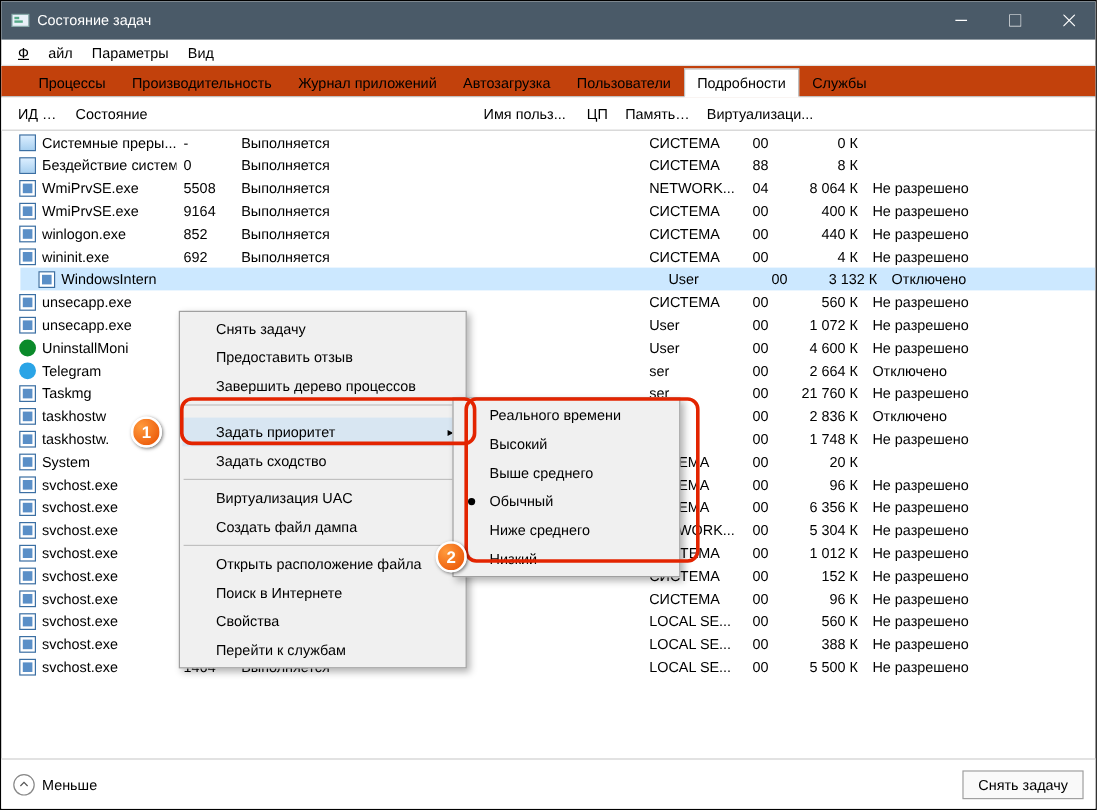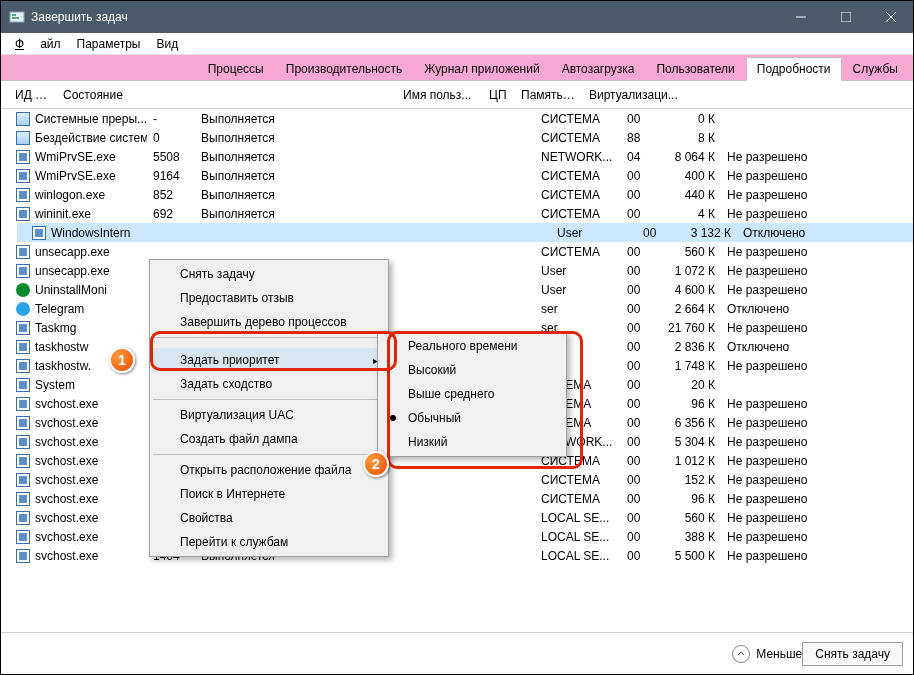--- a/index.html
+++ b/index.html
@@ -12,21 +12,21 @@
 .titlebar .controls { display: flex; height: 100%; }
 .titlebar .ctrl { width: 45px; display: flex; align-items: center; justify-content: center; color: #fff; cursor: pointer; }
 .titlebar .ctrl svg { width: 10px; height: 10px; }
 
 
 .menubar { height: 22px; display: flex; align-items: center; padding: 0 6px; border-bottom: 1px solid #e0e0e0; }
 .menubar span { padding: 2px 8px; cursor: pointer; }
 .menubar span u { text-decoration: underline; }
 
 
-.tabs { display: flex; padding: 2px 4px 0 4px; border-bottom: 1px solid #c0c0c0; background: #f9a8d4; justify-content: flex-end; }
+.tabs { display: flex; padding: 2px 4px 0 20px; border-bottom: 1px solid #c0c0c0; background: #c2410c; }
 .tab { padding: 4px 10px; border: 1px solid transparent; border-bottom: none; cursor: pointer; margin-bottom: -1px; }
 .tab.active { border-color: #c0c0c0; background: #fff; border-bottom: 1px solid #fff; }
 
 
 .table-container { height: 544px; overflow: hidden; position: relative; }
 .table-head { display: flex; border-bottom: 1px solid #d0d0d0; height: 28px; align-items: center; padding-left: 8px; background: #fff; }
 .table-head .th { padding: 4px 6px; position: relative; white-space: nowrap; overflow: hidden; text-overflow: ellipsis; cursor: pointer; }
 .table-head .th .arrow { font-size: 8px; margin-left: 2px; }
 .table-body { overflow-y: scroll; height: 516px; }
 .row { display: flex; align-items: center; height: 19px; padding-left: 8px; }
@@ -41,21 +41,21 @@
 .c-mem  { width: 68px; text-align: right; }
 .c-virt { width: 110px; }
 .th.c-name { width: 158px; }
 
 
 .table-body::-webkit-scrollbar { width: 17px; }
 .table-body::-webkit-scrollbar-track { background: #f0f0f0; }
 .table-body::-webkit-scrollbar-thumb { background: #c0c0c0; }
 
 
-.footer { position: absolute; bottom: 0; left: 0; right: 0; height: 42px; border-top: 1px solid #d0d0d0; display: flex; align-items: center; padding: 0 10px; background: #fff; justify-content: flex-end; }
+.footer { position: absolute; bottom: 0; left: 0; right: 0; height: 42px; border-top: 1px solid #d0d0d0; display: flex; align-items: center; padding: 0 10px; background: #fff; justify-content: space-between; }
 .footer .less { display: flex; align-items: center; gap: 6px; cursor: pointer; }
 .footer .less .circ { width: 18px; height: 18px; border: 1px solid #888; border-radius: 50%; display: flex; align-items: center; justify-content: center; }
 .footer .btn { padding: 4px 12px; border: 1px solid #a0a0a0; background: #f9f9f9; cursor: pointer; }
 
 
 .ctxmenu { position: absolute; background: #f0f0f0; border: 1px solid #a0a0a0; box-shadow: 3px 3px 6px rgba(0,0,0,.3); padding: 2px; z-index: 10; }
 .ctxmenu .item { padding: 5px 30px 5px 28px; cursor: pointer; position: relative; white-space: nowrap; }
 .ctxmenu .item.hover { background: #d8e6f2; margin-top: 10px; }
 .ctxmenu .sep { height: 1px; background: #c0c0c0; margin: 3px 1px; }
 .ctxmenu .arrow { position: absolute; right: 8px; top: 50%; transform: translateY(-50%); font-size: 10px; }
@@ -83,21 +83,21 @@
 <body>
 
 <div class="titlebar">
   <span class="icon">
     <svg viewBox="0 0 16 16">
         <rect x="1" y="3" width="14" height="10" fill="#e8f0f8" stroke="#8aa"></rect>
         <rect x="3" y="5" width="4" height="2" fill="#5a8"></rect>
         <rect x="3" y="8" width="7" height="2" fill="#5a8"></rect>
       </svg>
   </span>
-  <span class="title">Завершить задач</span>
+  <span class="title">Состояние задач</span>
   <div class="controls">
     <div class="ctrl">
         <svg viewBox="0 0 10 10">
           <line x1="0" y1="5" x2="10" y2="5" stroke="#fff" stroke-width="1"></line>
         </svg>
       </div>
     <div class="ctrl">
         <svg viewBox="0 0 10 10">
           <rect x="0" y="0" width="10" height="10" fill="none" stroke="#fff" stroke-width="1"></rect>
         </svg>
@@ -503,19 +503,20 @@
   <div class="item">Поиск в Интернете</div>
   <div class="item">Свойства</div>
   <div class="item">Перейти к службам</div>
 </div>
 
 <div class="ctxmenu" id="ctx2">
   <div class="item">Реального времени</div>
   <div class="item">Высокий</div>
   <div class="item">Выше среднего</div>
   <div class="item"><span class="bullet"></span><span>Обычный</span></div>
+  <div class="item">Ниже среднего</div>
   <div class="item">Низкий</div>
 </div>
 
 <div class="hl" id="hl1"></div>
 <div class="hl" id="hl2"></div>
 <div class="badge" id="b1">1</div>
 <div class="badge" id="b2">2</div>
 
 </body></html>

